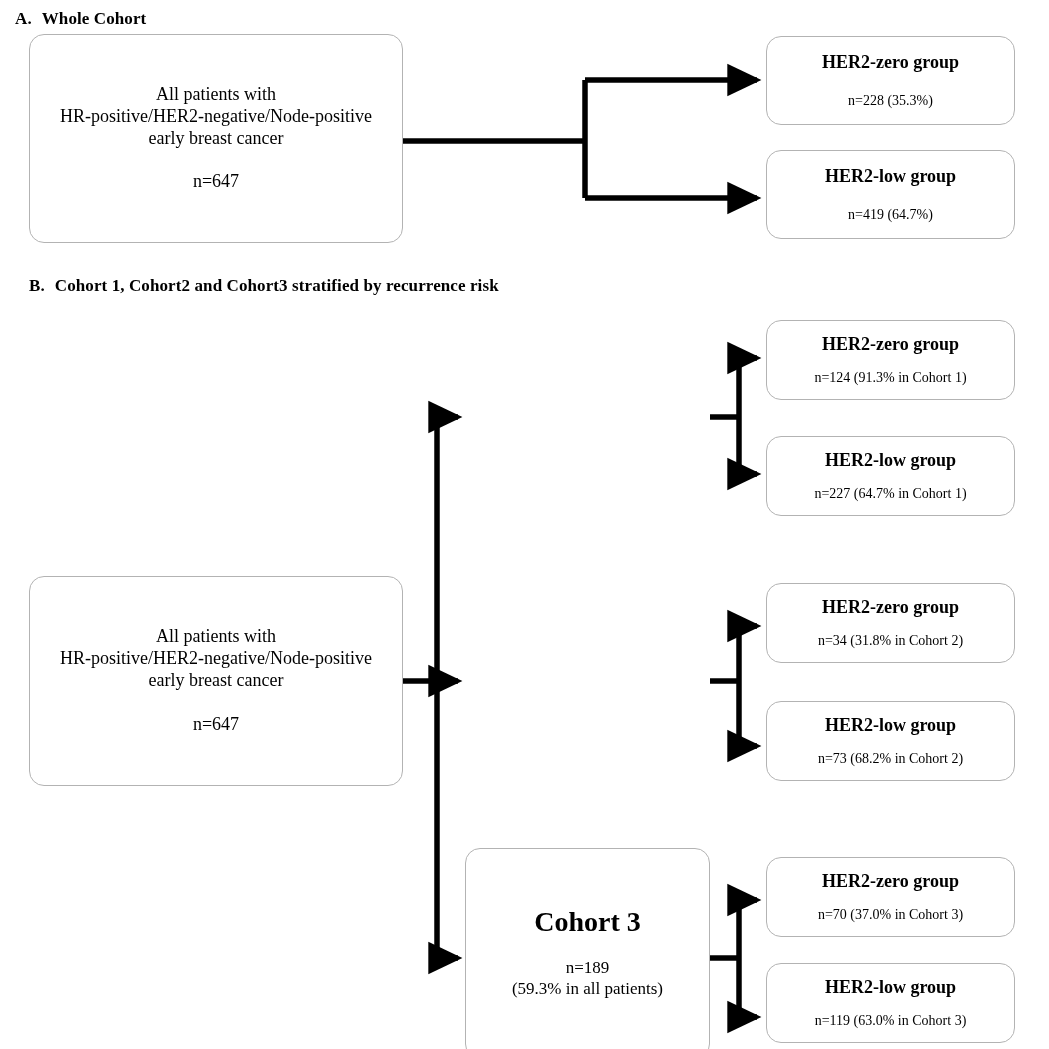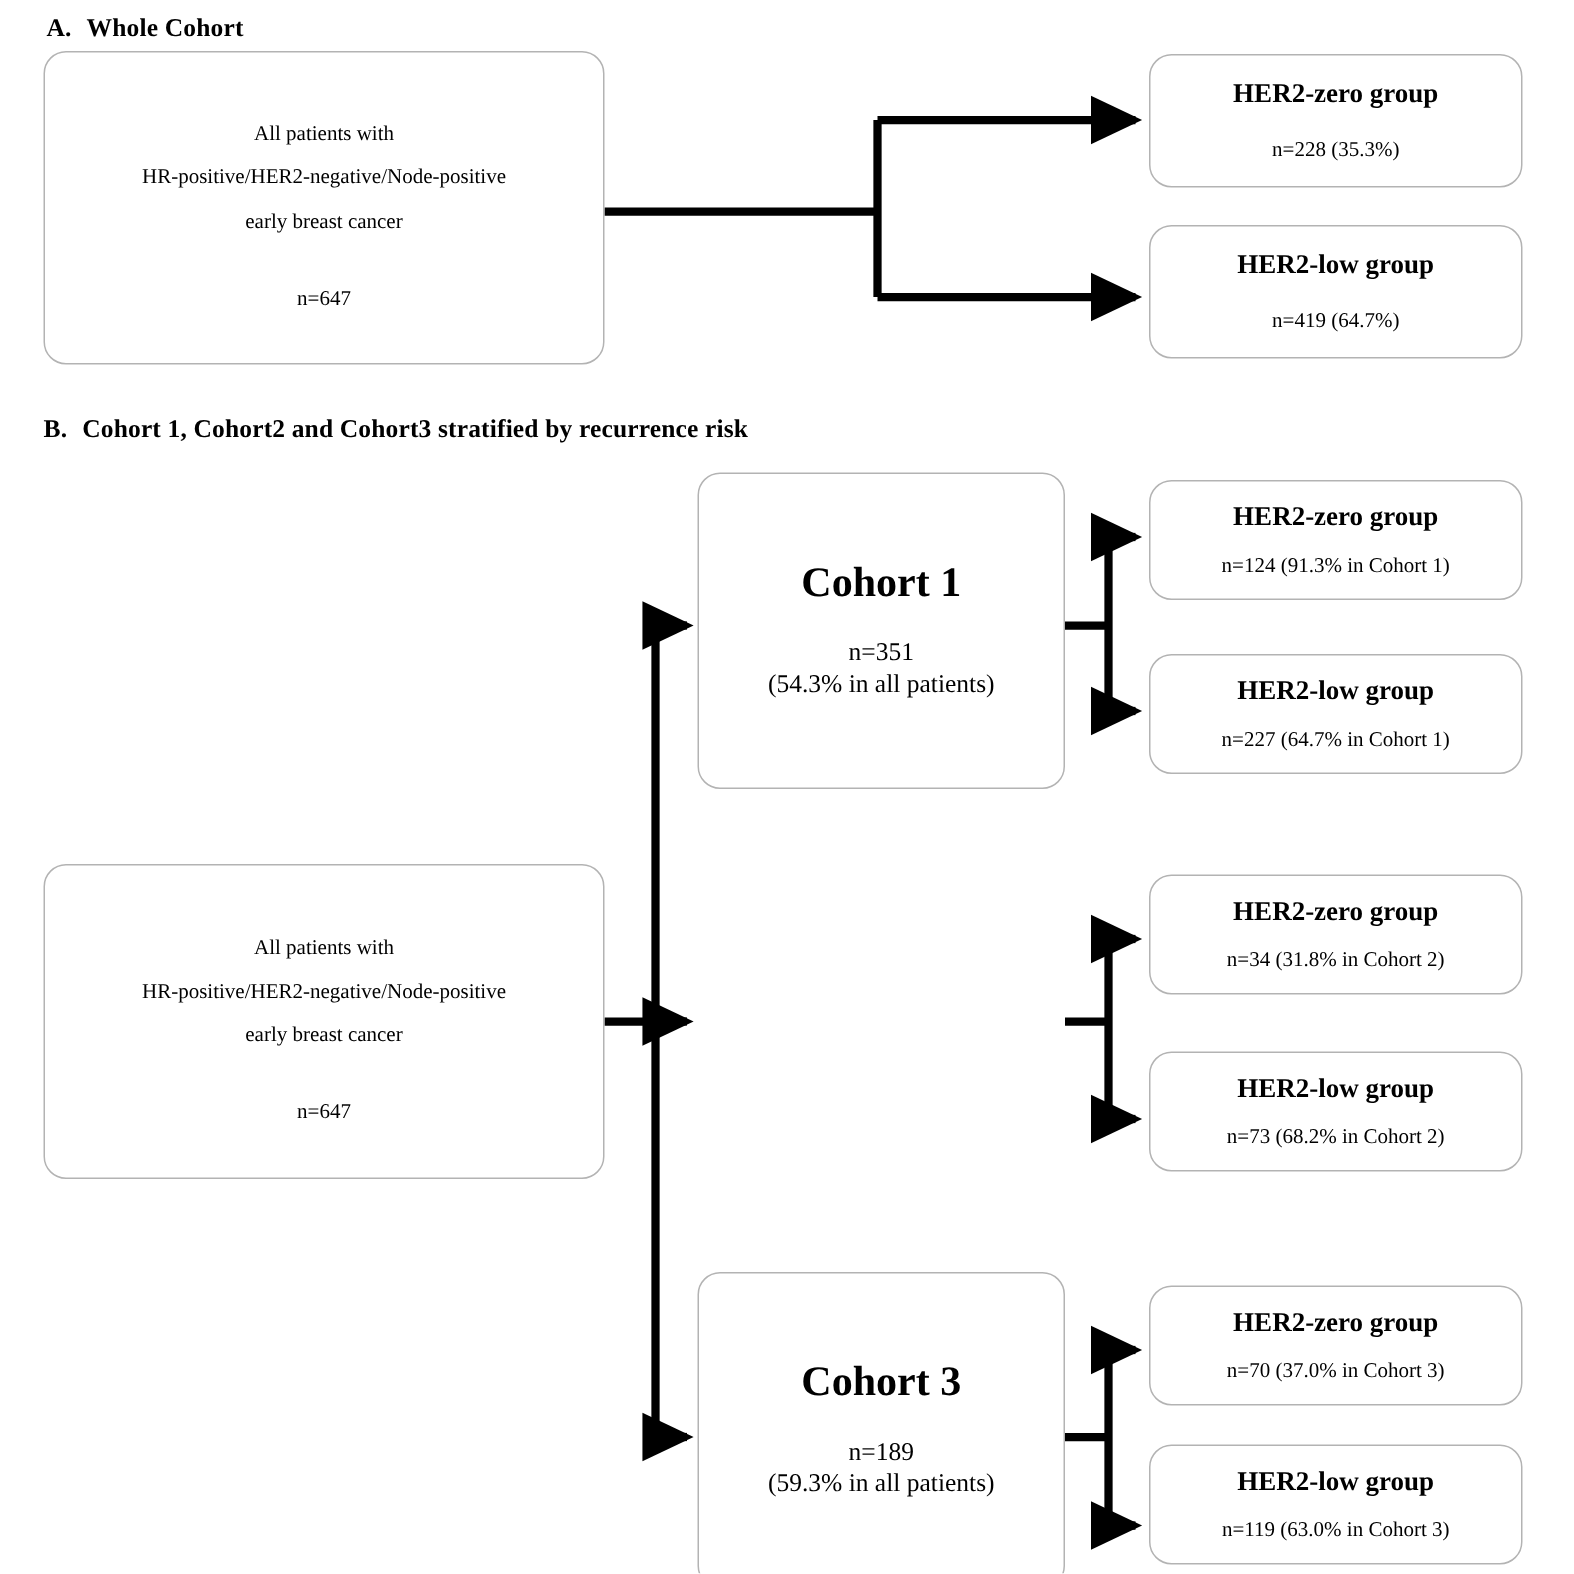--- a/index.html
+++ b/index.html
@@ -43,21 +43,21 @@
     text-align: center;
     padding: 6px 10px;
   }
   .node .line {
     display: block;
     line-height: 1.22;
     white-space: nowrap;
   }
 
   
-  .root-text .line { font-size: 14px; margin-top: 12px; }
+  .root-text .line { font-size: 18px; }
   .root-text .gap { height: 22px; }
 
   
   .cohort-title {
     font-weight: bold;
     font-size: 28px;
     line-height: 1.1;
     margin-bottom: 20px;
   }
   .cohort-sub .line { font-size: 17px; }
@@ -126,21 +126,21 @@
     </g>
 
     <g stroke="#000" stroke-width="5.5" fill="none">
       <path d="M710,958 L739,958"></path>
       <path d="M739,900 L739,1017"></path>
       <path d="M739,900 L757,900" marker-end="url(#arw)"></path>
       <path d="M739,1017 L757,1017" marker-end="url(#arw)"></path>
     </g>
   </svg>
 
-  <div class="panel-title" style="left:31px; top:9px;text-align:right;">
+  <div class="panel-title" style="left:15px; top:9px;text-align:right;">
     <span class="pt-letter">A.</span><span>Whole Cohort</span>
   </div>
 
   <div class="node root-text" style="left:29px; top:34px; width:374px; height:209px;">
     <span class="line">All patients with</span>
     <span class="line">HR-positive/HER2-negative/Node-positive</span>
     <span class="line">early breast cancer</span>
     <span class="gap"></span>
     <span class="line">n=647</span>
   </div>
@@ -160,25 +160,20 @@
   </div>
 
   <div class="node root-text" style="left:29px; top:576px; width:374px; height:210px;">
     <span class="line">All patients with</span>
     <span class="line">HR-positive/HER2-negative/Node-positive</span>
     <span class="line">early breast cancer</span>
     <span class="gap"></span>
     <span class="line">n=647</span>
   </div>
 
-  <div class="node cohort-sub" style="left:465px; top:315px; width:245px; height:211px;">
-    <span class="cohort-title">Cohort 1</span>
-    <span class="line">n=351</span>
-    <span class="line">(54.3% in all patients)</span>
-  </div>
   <div class="node" style="left:766px; top:320px; width:249px; height:80px;">
     <span class="grp-title">HER2-zero group</span>
     <span class="grp-n tight">n=124 (91.3% in Cohort 1)</span>
   </div>
   <div class="node" style="left:766px; top:436px; width:249px; height:80px;">
     <span class="grp-title">HER2-low group</span>
     <span class="grp-n tight">n=227 (64.7% in Cohort 1)</span>
   </div>
 
   <div class="node" style="left:766px; top:583px; width:249px; height:80px;">

